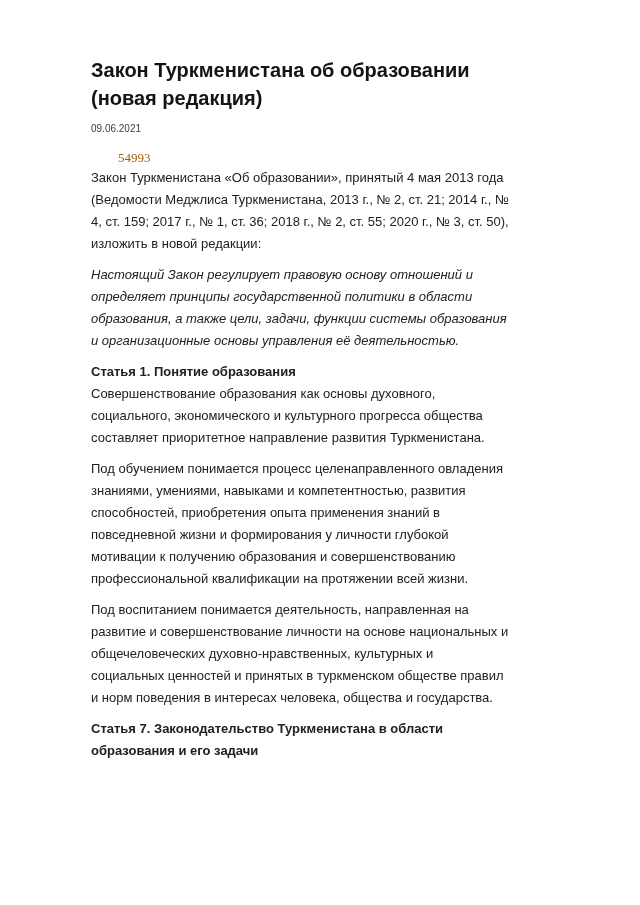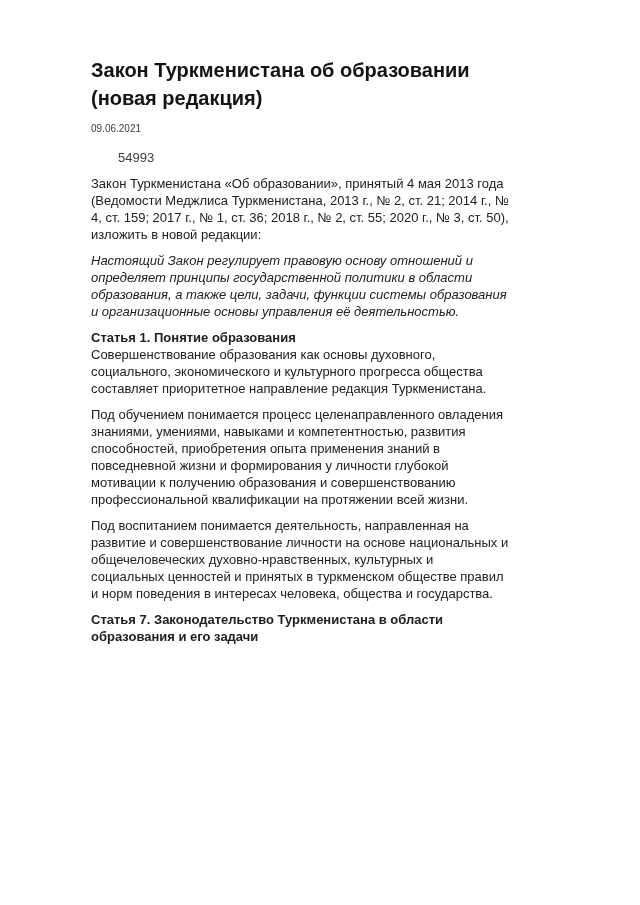--- a/index.html
+++ b/index.html
@@ -24,30 +24,31 @@
     font-weight: 700;
     color: #141414;
   }
   .date {
     margin-top: 9px;
     font-size: 10px;
     line-height: 15px;
     color: #3d3d3d;
   }
   .docnum {
-    margin: 12px 0 8px 0;
+    margin: 12px 0 0 0;
     font-size: 13px;
     line-height: 19px;
     text-indent: 27px;
-    color: #404040;
+    color: #a16207;
+    font-family: Liberation Serif, serif;
   }
   p.body {
     margin: 0 0 9px 0;
     font-size: 13px;
-    line-height: 17px;
+    line-height: 22px;
     color: #212121;
   }
   p.intro {
     margin-top: 0;
   }
   p.preamble {
     font-style: italic;
   }
   p.heading {
     font-weight: 700;
@@ -66,21 +67,21 @@
   <p class="docnum">54993</p>
 
   <p class="body intro">Закон Туркменистана «Об образовании», принятый 4 мая 2013 года (Ведомости Меджлиса Туркменистана, 2013 г., № 2, ст. 21; 2014 г., № 4, ст. 159; 2017 г., № 1, ст. 36; 2018 г., № 2, ст. 55; 2020 г., № 3, ст. 50), изложить в новой редакции:</p>
 
   <p class="body preamble">Настоящий Закон регулирует правовую основу отношений и определяет принципы государственной политики в области образования, а также цели, задачи, функции системы образования и организационные основы управления её деятельностью.</p>
 
 
   <p class="body heading">Статья 1. Понятие образования</p>
 
 
-  <p class="body">Совершенствование образования как основы духовного, социального, экономического и культурного прогресса общества составляет приоритетное направление редакция Туркменистана.</p>
+  <p class="body">Совершенствование образования как основы духовного, социального, экономического и культурного прогресса общества составляет приоритетное направление развития Туркменистана.</p>
 
 
   <p class="body">Под обучением понимается процесс целенаправленного овладения знаниями, умениями, навыками и компетентностью, развития способностей, приобретения опыта применения знаний в повседневной жизни и формирования у личности глубокой мотивации к получению образования и совершенствованию профессиональной квалификации на протяжении всей жизни.</p>
 
   <p class="body">Под воспитанием понимается деятельность, направленная на развитие и совершенствование личности на основе национальных и общечеловеческих духовно-нравственных, культурных и социальных ценностей и принятых в туркменском обществе правил и норм поведения в интересах человека, общества и государства.</p>
 
   <p class="body heading">Статья 7. Законодательство Туркменистана в области образования и его задачи</p>
 
 </div>
 

